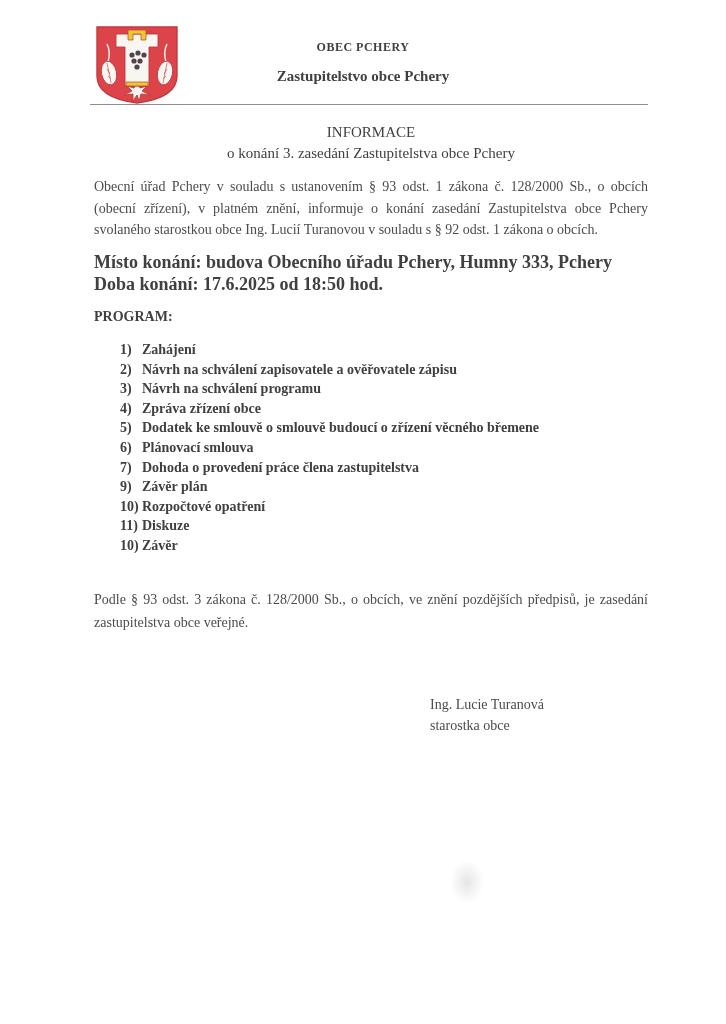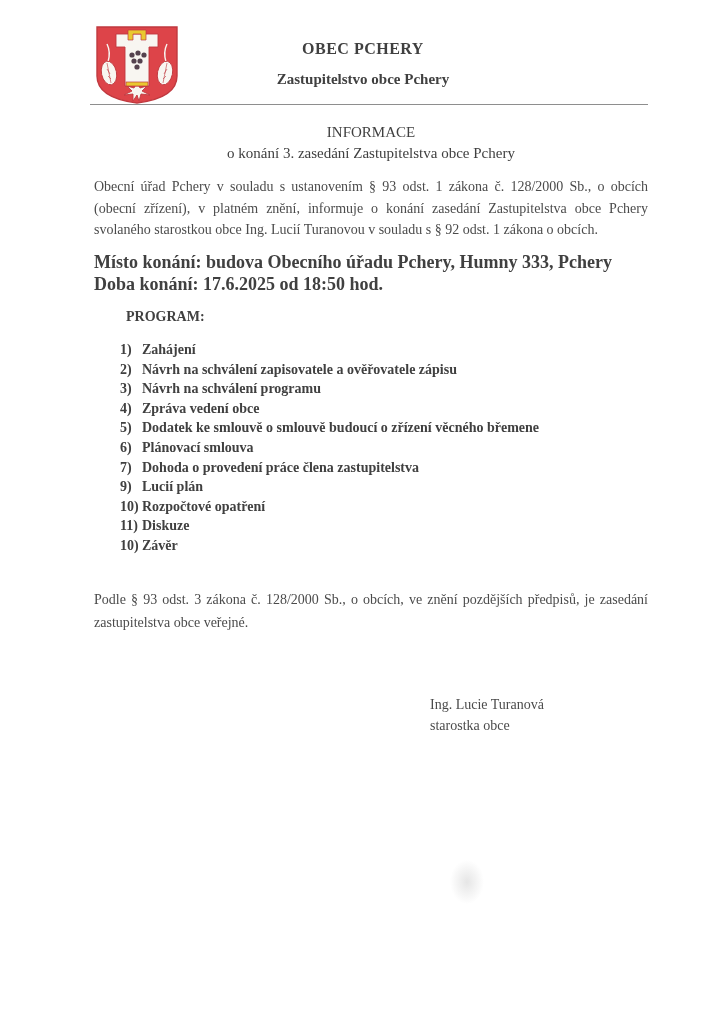--- a/index.html
+++ b/index.html
@@ -39,21 +39,21 @@
   .sh-vein{fill:none;stroke:var(--shield-red-dark);stroke-width:0.6;}
   .sh-stem{fill:none;stroke:#f8f6f1;stroke-width:1.4;}
   .org-block{
     position:absolute;
     left:0; top:40px;
     width:726px;
     text-align:center;
     color:var(--heading-text);
   }
   .org-name{
-    font-size:16px;
+    font-size:12px;
     font-weight:bold;
     letter-spacing:0.5px;
   }
   .org-subtitle{
     margin-top:13px;
     font-size:15px;
     font-weight:bold;
   }
   .rule{
     position:absolute;
@@ -89,21 +89,20 @@
     font-weight:bold;
     line-height:22px;
     color:var(--heading-text);
   }
   .program-heading{
     position:absolute;
     left:94px; top:309px;
     font-size:14px;
     font-weight:bold;
     color:var(--heading-text);
-    margin-left:32px;
   }
   .program-list{
     position:absolute;
     left:120px; top:340px;
     width:520px;
     font-size:14px;
     font-weight:bold;
     line-height:19.6px;
     color:var(--heading-text);
     list-style:none;
@@ -195,25 +194,25 @@
       <span>17.6.2025 od 18:50 hod.</span>
     </div>
   </div>
 
   <div class="program-heading">PROGRAM:</div>
 
   <ol class="program-list">
     <li><span class="prog-num">1)</span><span>Zahájení</span></li>
     <li><span class="prog-num">2)</span><span>Návrh na schválení zapisovatele a ověřovatele zápisu</span></li>
     <li><span class="prog-num">3)</span><span>Návrh na schválení programu</span></li>
-    <li><span class="prog-num">4)</span><span>Zpráva vedení obce</span></li>
+    <li><span class="prog-num">4)</span><span>Zpráva zřízení obce</span></li>
     <li><span class="prog-num">5)</span><span>Dodatek ke smlouvě o smlouvě budoucí o zřízení věcného břemene</span></li>
     <li><span class="prog-num">6)</span><span>Plánovací smlouva</span></li>
     <li><span class="prog-num">7)</span><span>Dohoda o provedení práce člena zastupitelstva</span></li>
-    <li><span class="prog-num">9)</span><span>Lucií plán</span></li>
+    <li><span class="prog-num">9)</span><span>Závěr plán</span></li>
     <li><span class="prog-num">10)</span><span>Rozpočtové opatření</span></li>
     <li><span class="prog-num">11)</span><span>Diskuze</span></li>
     <li><span class="prog-num">10)</span><span>Závěr</span></li>
   </ol>
 
   <p class="closing">Podle § 93 odst. 3 zákona č. 128/2000 Sb., o obcích, ve znění pozdějších předpisů, je zasedání zastupitelstva obce veřejné.</p>
 
   <div class="signature">
     <div>Ing. Lucie Turanová</div>
     <div>starostka obce</div>

